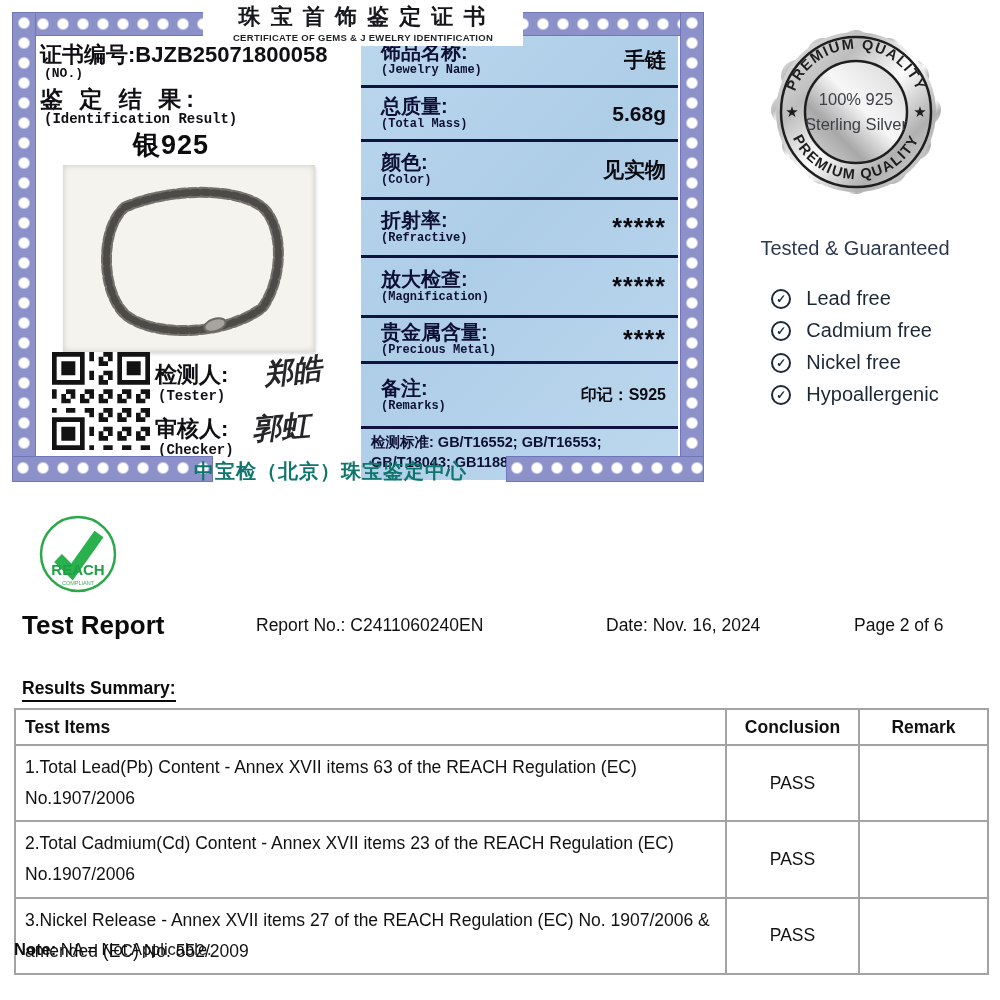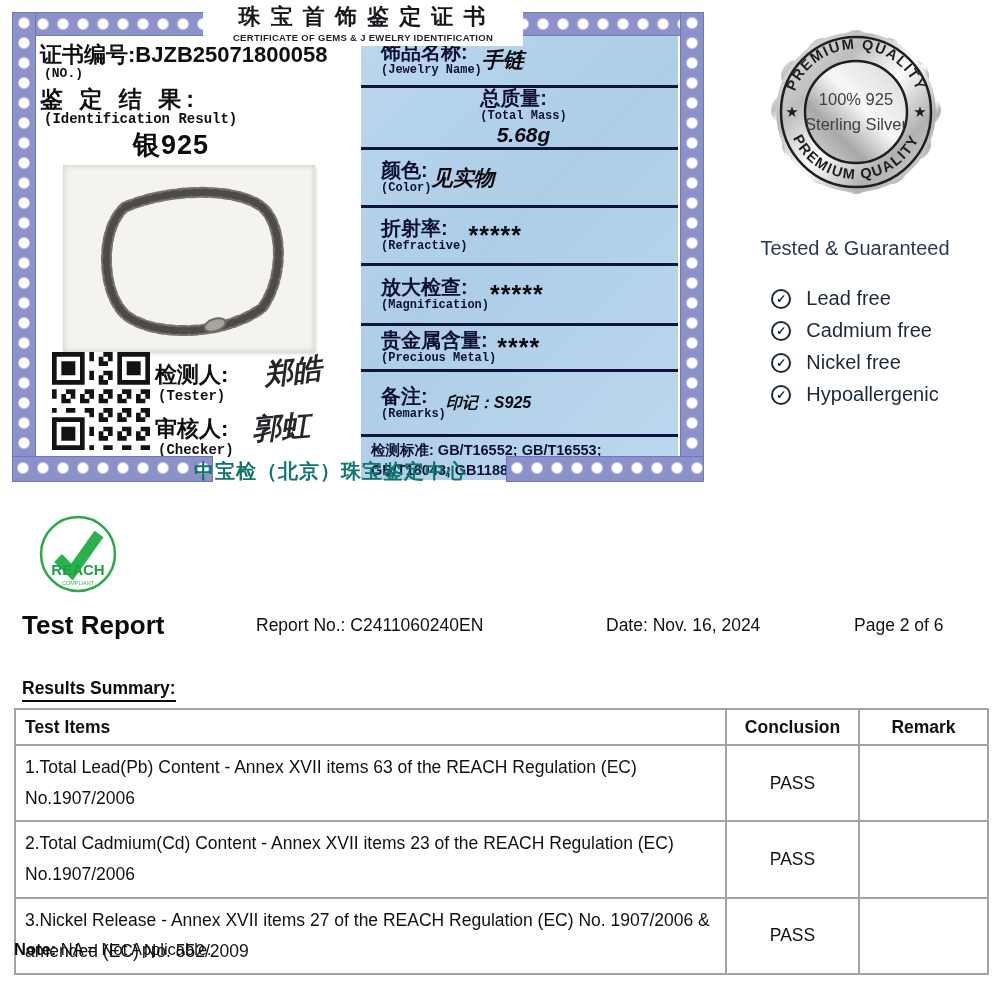--- a/index.html
+++ b/index.html
@@ -39,26 +39,26 @@
   #checker-sub   { left:150px; top:442px; font-size:14px; }
   .signature { font-family:"DejaVu Serif", serif; font-style:italic; font-weight:700; font-size:29px; color:#26262a; z-index:5; }
   #tester-sig  { left:256px; top:352px; transform:rotate(-7deg); }
   #checker-sig { left:244px; top:408px; transform:rotate(-5deg); }
 
   #issuer { left:186px; top:458px; font-size:20px; font-weight:600; color:#0f766e; letter-spacing:1px; z-index:7; font-family:"DejaVu Serif", serif; }
 
   
   #spec-panel { position:absolute; left:353px; top:28px; width:317px; height:452px; z-index:1;
     background:linear-gradient(135deg,#bad7ed 0%,#aecde7 45%,#bcd8ee 100%); }
-  .spec-row { display:flex; align-items:center; border-bottom:3px solid #101240; padding:0 12px 0 20px; }
+  .spec-row { display:flex; justify-content:space-between; align-items:center; border-bottom:3px solid #101240; padding:0 12px 0 20px;gap:31px; }
   .spec-row .lbl  { font-size:20px; font-weight:700; color:#0d1034; line-height:1.05; }
   .spec-row .sub  { font-family:"Liberation Mono", monospace; font-size:12px; font-weight:700; color:#0d1034; }
-  .spec-row .val  { font-size:21px; font-weight:700; color:#0a0a10; white-space:nowrap;font-style:italic; }
+  .spec-row .val  { font-size:21px; font-weight:700; color:#0a0a10; white-space:nowrap; }
   .spec-row .val.stars { font-size:25px; letter-spacing:1px; }
-  .r1{height:60px; padding-top:6px;} .r2{height:62px;flex-direction:column;} .r3{height:58px;} .r4{height:58px;}
+  .r1{height:60px; padding-top:6px;} .r2{height:54px;} .r3{height:58px;} .r4{height:58px;}
   .r5{height:60px;} .r6{height:46px;} .r7{height:65px;}
   #standards { padding:4px 6px 0 10px; }
   #standards div { font-size:14.5px; font-weight:700; color:#0d1034; line-height:1.35; }
 
   
   #badge { left:765px; top:18px; width:182px; height:188px; }
 
   
   #claims { left:710px; top:224px; width:290px; text-align:center; color:#2c3850; }
   #claims .h1 { font-size:21px; font-weight:500; letter-spacing:.2px; }

